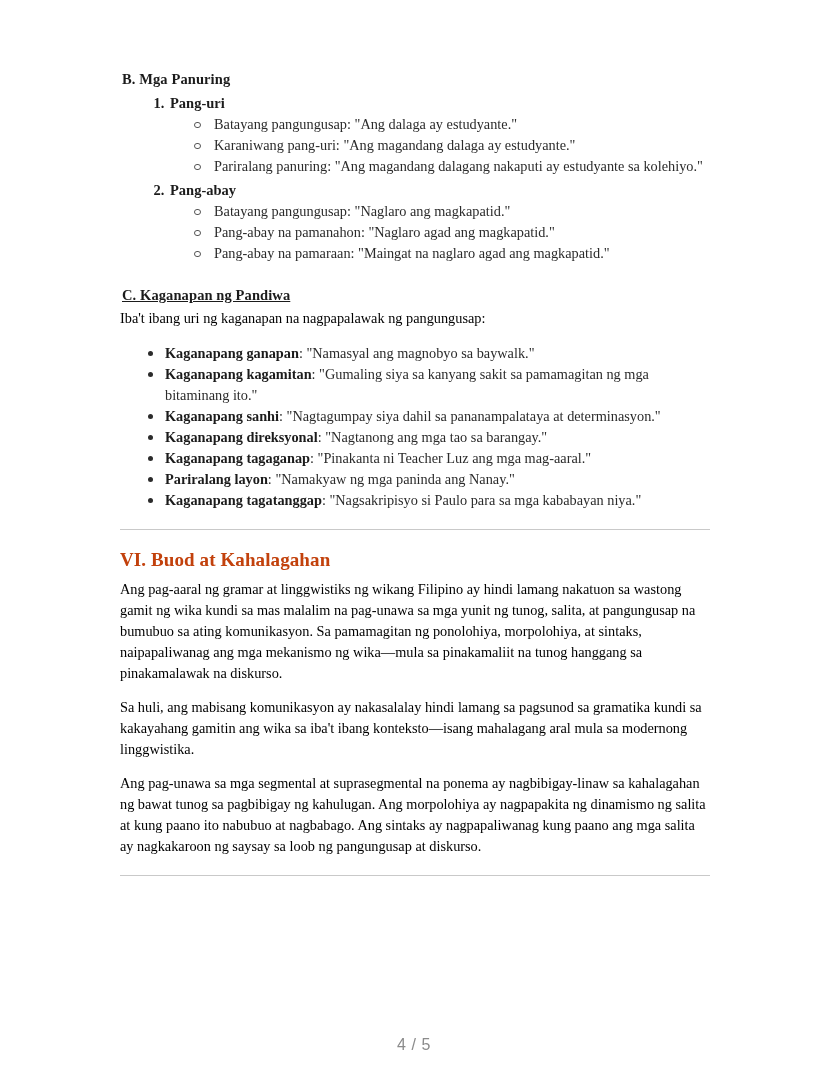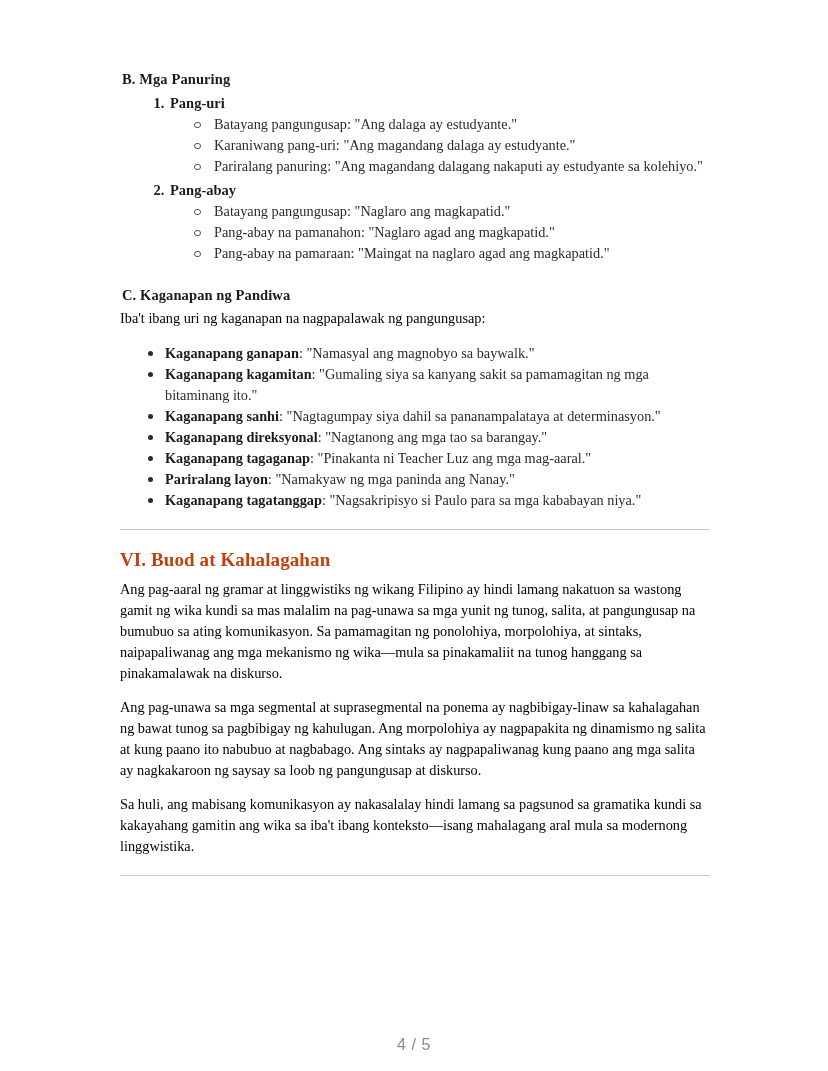--- a/index.html
+++ b/index.html
@@ -33,21 +33,21 @@
 
   
   .h-sub {
     font-size: 14.5px;
     font-weight: bold;
     color: #1b1b1b;
     margin: 0 0 3px 2px;
     line-height: 1.35;
     letter-spacing: .1px;
   }
-  .h-sub.spaced { margin-top: 22px; }
+  .h-sub.spaced { margin-top: 22px; text-decoration: underline; }
 
   .h-major {
     font-size: 19px;
     font-weight: bold;
     color: #c2410c;
     margin: 0 0 6px 0;
     line-height: 1.3;
     letter-spacing: .1px;
   }
 
@@ -192,20 +192,20 @@
       <li><span class="term">Kaganapang tagaganap</span><span>: "Pinakanta ni Teacher Luz ang mga mag-aaral."</span></li>
       <li><span class="term">Pariralang layon</span><span>: "Namakyaw ng mga paninda ang Nanay."</span></li>
       <li><span class="term">Kaganapang tagatanggap</span><span>: "Nagsakripisyo si Paulo para sa mga kababayan niya."</span></li>
     </ul>
 
     <hr class="rule">
 
     <div class="h-major">VI. Buod at Kahalagahan</div>
 
     <p class="body">Ang pag-aaral ng gramar at linggwistiks ng wikang Filipino ay hindi lamang nakatuon sa wastong gamit ng wika kundi sa mas malalim na pag-unawa sa mga yunit ng tunog, salita, at pangungusap na bumubuo sa ating komunikasyon. Sa pamamagitan ng ponolohiya, morpolohiya, at sintaks, naipapaliwanag ang mga mekanismo ng wika—mula sa pinakamaliit na tunog hanggang sa pinakamalawak na diskurso.</p>
+    <p class="body">Sa huli, ang mabisang komunikasyon ay nakasalalay hindi lamang sa pagsunod sa gramatika kundi sa kakayahang gamitin ang wika sa iba't ibang konteksto—isang mahalagang aral mula sa modernong linggwistika.</p>
     <p class="body">Ang pag-unawa sa mga segmental at suprasegmental na ponema ay nagbibigay-linaw sa kahalagahan ng bawat tunog sa pagbibigay ng kahulugan. Ang morpolohiya ay nagpapakita ng dinamismo ng salita at kung paano ito nabubuo at nagbabago. Ang sintaks ay nagpapaliwanag kung paano ang mga salita ay nagkakaroon ng saysay sa loob ng pangungusap at diskurso.</p>
-    <p class="body">Sa huli, ang mabisang komunikasyon ay nakasalalay hindi lamang sa pagsunod sa gramatika kundi sa kakayahang gamitin ang wika sa iba't ibang konteksto—isang mahalagang aral mula sa modernong linggwistika.</p>
 
     <hr class="rule">
   </div>
 
   <div class="footer">4 / 5</div>
 </div>
 
 </body></html>

